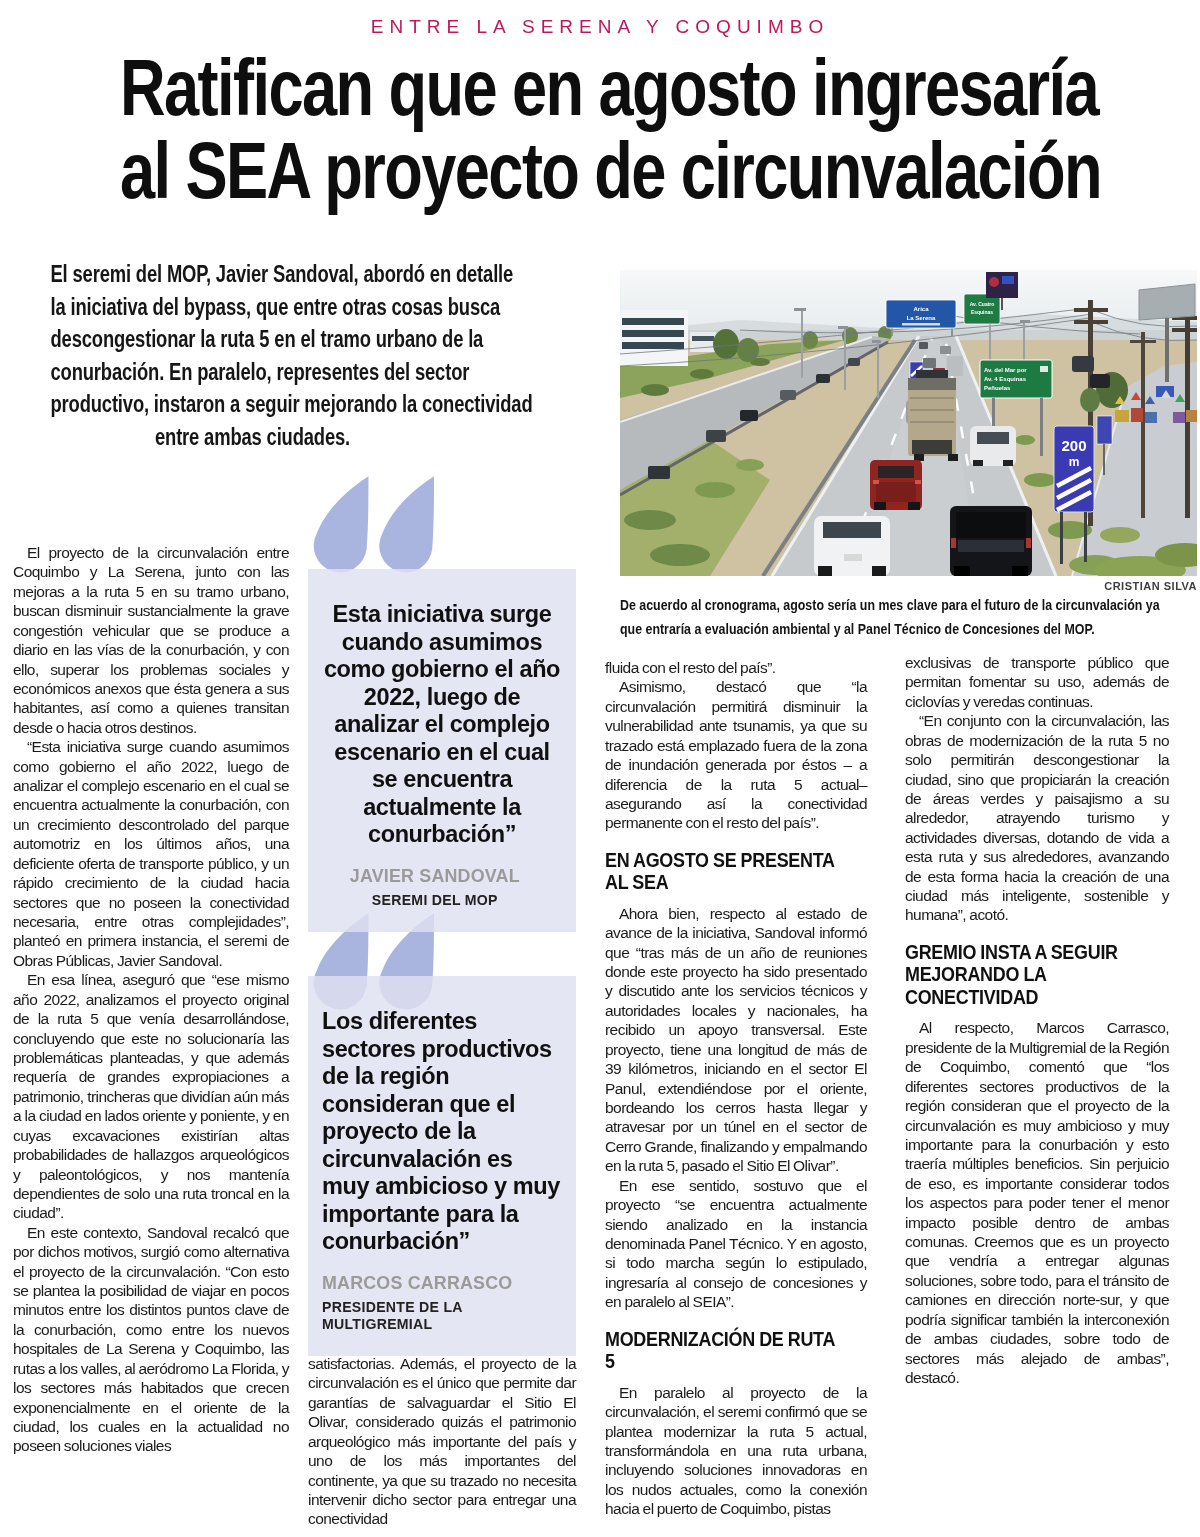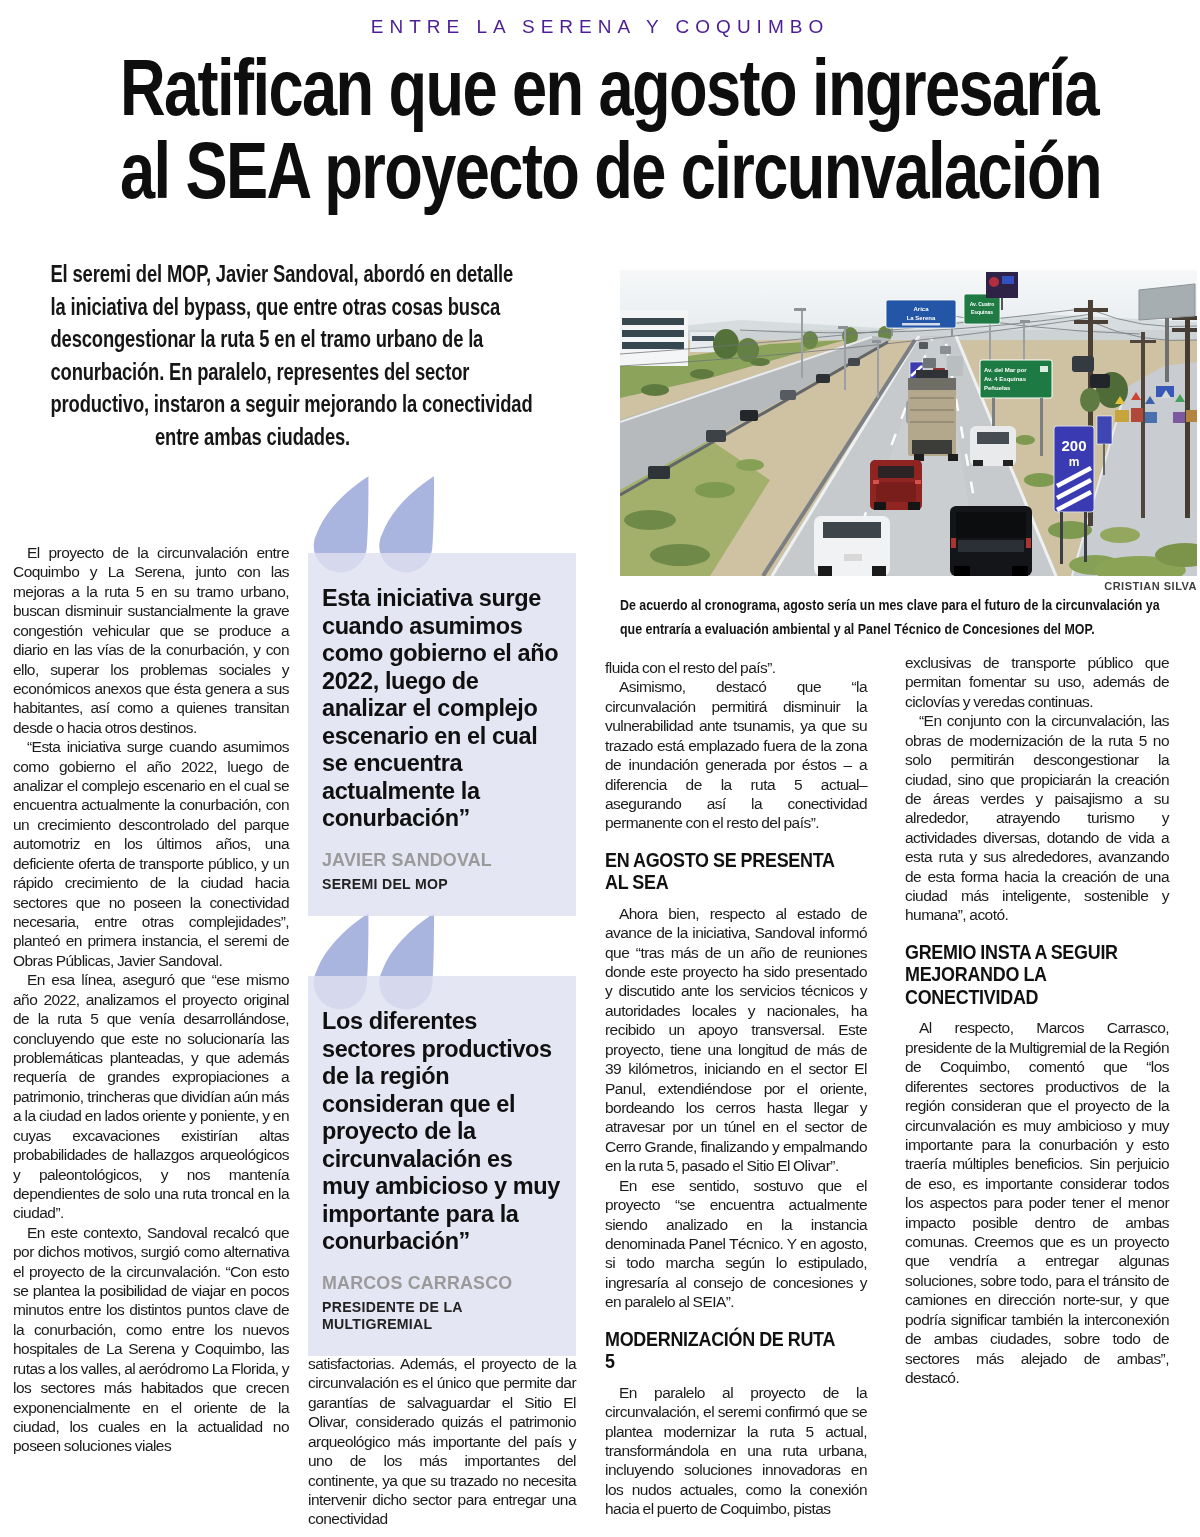--- a/index.html
+++ b/index.html
@@ -1,20 +1,20 @@
 <!DOCTYPE html>
 <html lang="es"><head>
 <meta charset="utf-8">
 <style>
   html,body{margin:0;padding:0;background:#fff;}
   .page{position:relative;width:1200px;height:1537px;background:#fff;overflow:hidden;
         font-family:"Liberation Sans",sans-serif;color:#1c1c1c;}
   
   .kicker{position:absolute;top:16px;left:0;width:1200px;text-align:center;
-          font-size:19px;font-weight:400;letter-spacing:6px;color:#4c1d95;}
+          font-size:19px;font-weight:400;letter-spacing:6px;color:#be185d;}
   .headline{position:absolute;top:46px;left:0;width:1200px;margin:0;text-align:center;
             font-weight:800;font-size:79px;line-height:83px;letter-spacing:-2px;color:#0e0e0e;
             transform:scaleX(0.80);transform-origin:50% 0;}
   .headline div{white-space:nowrap;}
   .lead{position:absolute;top:258px;left:0;width:505px;text-align:center;
         font-weight:700;font-size:23px;line-height:32.5px;letter-spacing:-0.2px;color:#161616;
         transform:scaleX(0.80);transform-origin:50% 0;}
   .lead div{white-space:nowrap;}
   
   .byline{position:absolute;top:476px;left:8px;width:250px;height:38px;font-size:17px;}
@@ -42,21 +42,21 @@
   .subhead{font-weight:800;font-size:19.5px;line-height:22.5px;letter-spacing:-0.3px;color:#111;
            margin:16px 0 10px;text-align:left;text-indent:0;
            transform:scaleX(0.92);transform-origin:0 50%;}
   
   .col2wrap{position:absolute;left:308px;top:468px;width:268px;height:1069px;}
   .qmark{position:absolute;left:2px;width:124px;height:112px;z-index:1;}
   .qm1{top:0;}
   .qm2{top:437px;}
   .qbox{position:absolute;left:0;right:0;z-index:2;background:rgba(223,224,240,0.82);
         padding:32px 14px 24px;}
-  .qb1{top:85px;}
+  .qb1{top:101px;text-align:center;}
   .qb2{top:508px;}
   .qtext{font-weight:800;font-size:23.5px;line-height:27.5px;letter-spacing:-0.4px;color:#101010;}
   .qauthor{margin-top:16px;font-weight:800;font-size:19px;letter-spacing:0.2px;color:#9a9a9a;
            transform:scaleX(0.94);transform-origin:0 50%;}
   .qrole{margin-top:4px;font-weight:700;font-size:15px;letter-spacing:0.3px;color:#222;
          transform:scaleX(0.94);transform-origin:0 50%;}
   .tail{position:absolute;left:0;right:0;top:886px;z-index:0;}
 </style>
 </head>
 <body>

